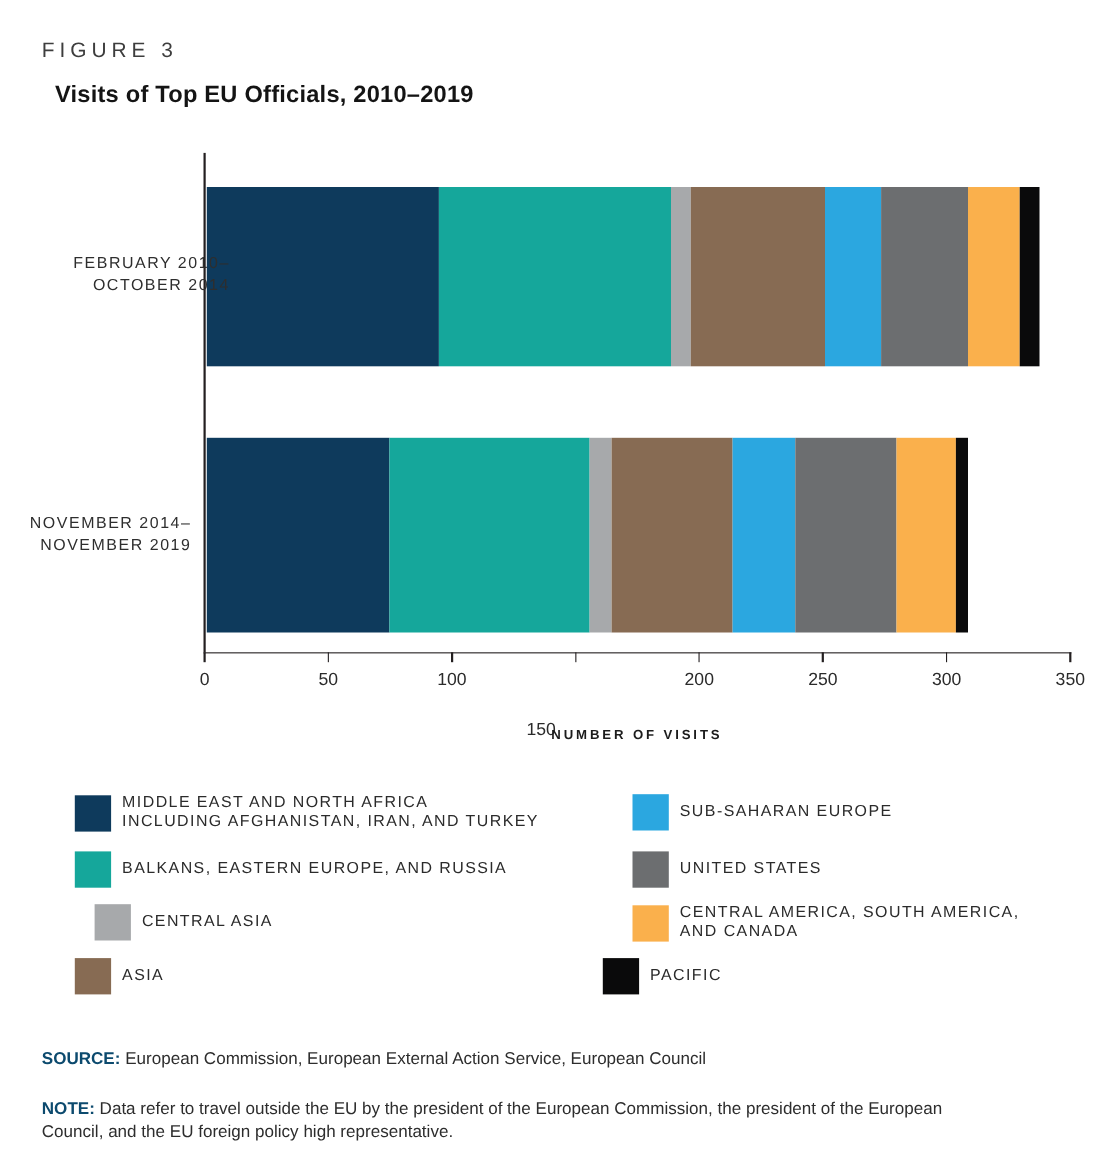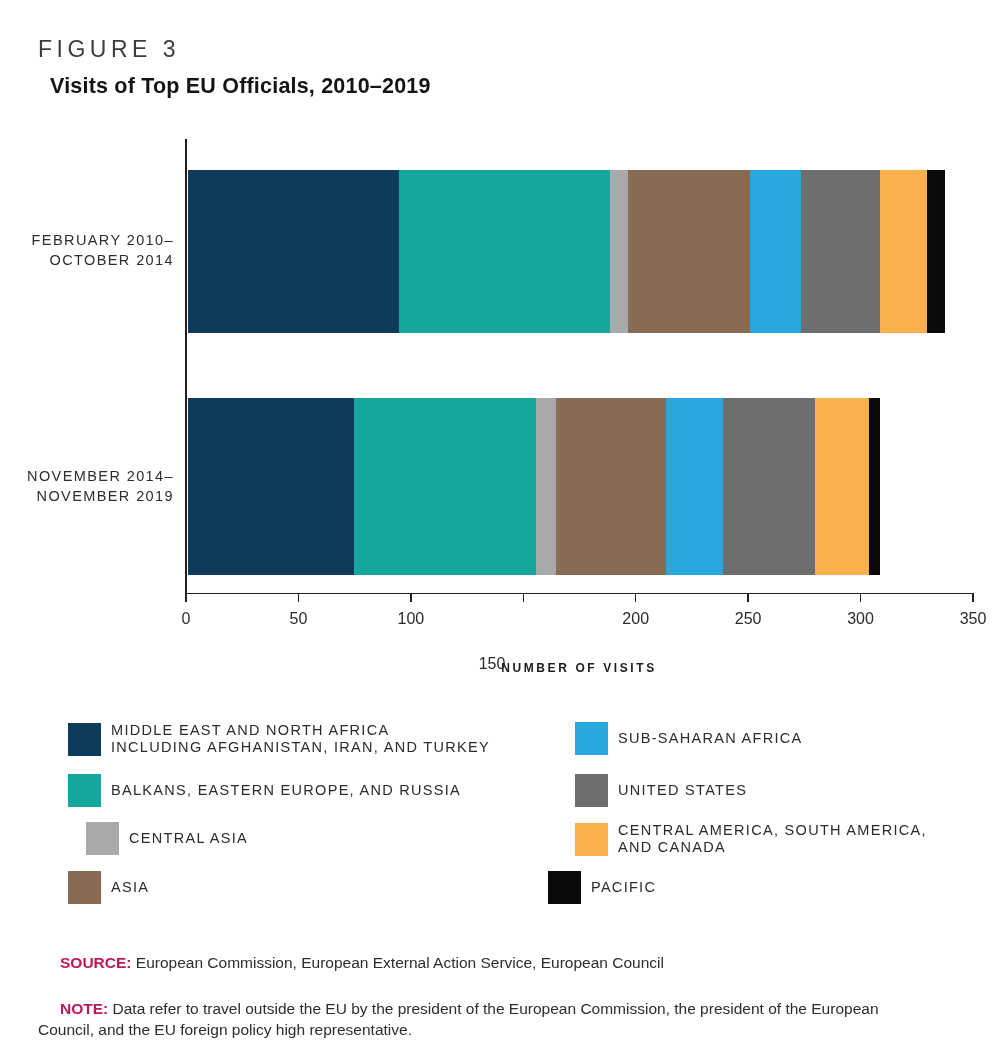--- a/index.html
+++ b/index.html
@@ -6,21 +6,21 @@
   body {
     width: 1000px; height: 1053px;
     background: #ffffff;
     font-family: "Liberation Sans", sans-serif;
     color: #231f20;
     position: relative;
     overflow: hidden;
   }
   .figure-label {
     position: absolute; left: 38px; top: 36px;
-    font-size: 23px; letter-spacing: 4.5px; color: #3d3d3d;
+    font-size: 19px; letter-spacing: 4.5px; color: #3d3d3d;
   }
   .figure-title {
     position: absolute; left: 38px; top: 62px;
     font-size: 21.5px; font-weight: 700; color: #141414; margin: 12px;
     letter-spacing: 0.2px;
   }
   #chart { position: absolute; left: 0; top: 0; width: 1000px; height: 700px; }
   .y-axis-line {
     position: absolute; left: 185px; top: 139px; width: 1.5px; height: 454px;
     background: #231f20;
@@ -51,21 +51,21 @@
     font-size: 14.5px; letter-spacing: 1.3px; color: #2b2b2b; line-height: 17px;
     white-space: nowrap;
   }
   .source-line {
     position: absolute; left: 38px; top: 938px; font-size: 15.5px; color: #2d2d2d;
   }
   .note-line {
     position: absolute; left: 38px; top: 982px; width: 848px;
     font-size: 15.5px; color: #2d2d2d; line-height: 21px;
   }
-  .source-line strong, .note-line strong { color: #be185d; margin-left: 22px; }
+  .source-line strong, .note-line strong { color: #0c4a6e; }
 </style>
 </head>
 <body>
 
 <div class="figure-label">FIGURE 3</div>
 <h1 class="figure-title">Visits of Top EU Officials, 2010–2019</h1>
 
 <div id="chart">
   <div class="y-axis-line"></div>
   <div class="x-axis-line"></div>
@@ -103,21 +103,21 @@
       <div class="x-tick" style="left: 634.964px;"></div>
       <div class="x-tick-label" style="left: 635.714px;">200</div>
       <div class="x-tick" style="left: 747.393px;"></div>
       <div class="x-tick-label" style="left: 748.143px;">250</div>
       <div class="x-tick" style="left: 859.821px;"></div>
       <div class="x-tick-label" style="left: 860.571px;">300</div>
       <div class="x-tick" style="left: 972.25px;"></div>
       <div class="x-tick-label" style="left: 973px;">350</div>
     </div>
   <div id="cat-labels">
-      <div class="cat-label" style="top: 231px;">FEBRUARY 2010–<br>OCTOBER 2014</div>
+      <div class="cat-label" style="top: 231px; padding-left: 35px;">FEBRUARY 2010–<br>OCTOBER 2014</div>
       <div class="cat-label" style="top: 467px;">NOVEMBER 2014–<br>NOVEMBER 2019</div>
     </div>
   <div class="x-axis-title">NUMBER OF VISITS</div>
 </div>
 
 <div id="legend">
     <div class="legend-item" style="left: 68px; top: 722px;">
       <div class="legend-swatch" style="background: rgb(14, 58, 92);"></div>
       <div class="legend-label">MIDDLE EAST AND NORTH AFRICA<br>INCLUDING AFGHANISTAN, IRAN, AND TURKEY</div>
     </div>
@@ -128,21 +128,21 @@
     <div class="legend-item" style="left: 68px; top: 822px; margin-left: 18px;">
       <div class="legend-swatch" style="background: rgb(167, 169, 171);"></div>
       <div class="legend-label">CENTRAL ASIA</div>
     </div>
     <div class="legend-item" style="left: 68px; top: 871px;">
       <div class="legend-swatch" style="background: rgb(135, 107, 83);"></div>
       <div class="legend-label">ASIA</div>
     </div>
     <div class="legend-item" style="left: 575px; top: 722px;">
       <div class="legend-swatch" style="background: rgb(43, 167, 224);"></div>
-      <div class="legend-label">SUB-SAHARAN AFRICA</div>
+      <div class="legend-label">SUB-SAHARAN EUROPE</div>
     </div>
     <div class="legend-item" style="left: 575px; top: 774px;">
       <div class="legend-swatch" style="background: rgb(108, 110, 112);"></div>
       <div class="legend-label">UNITED STATES</div>
     </div>
     <div class="legend-item" style="left: 575px; top: 822px;">
       <div class="legend-swatch" style="background: rgb(250, 176, 76);"></div>
       <div class="legend-label">CENTRAL AMERICA, SOUTH AMERICA,<br>AND CANADA</div>
     </div>
     <div class="legend-item" style="left: 548px; top: 871px;">

